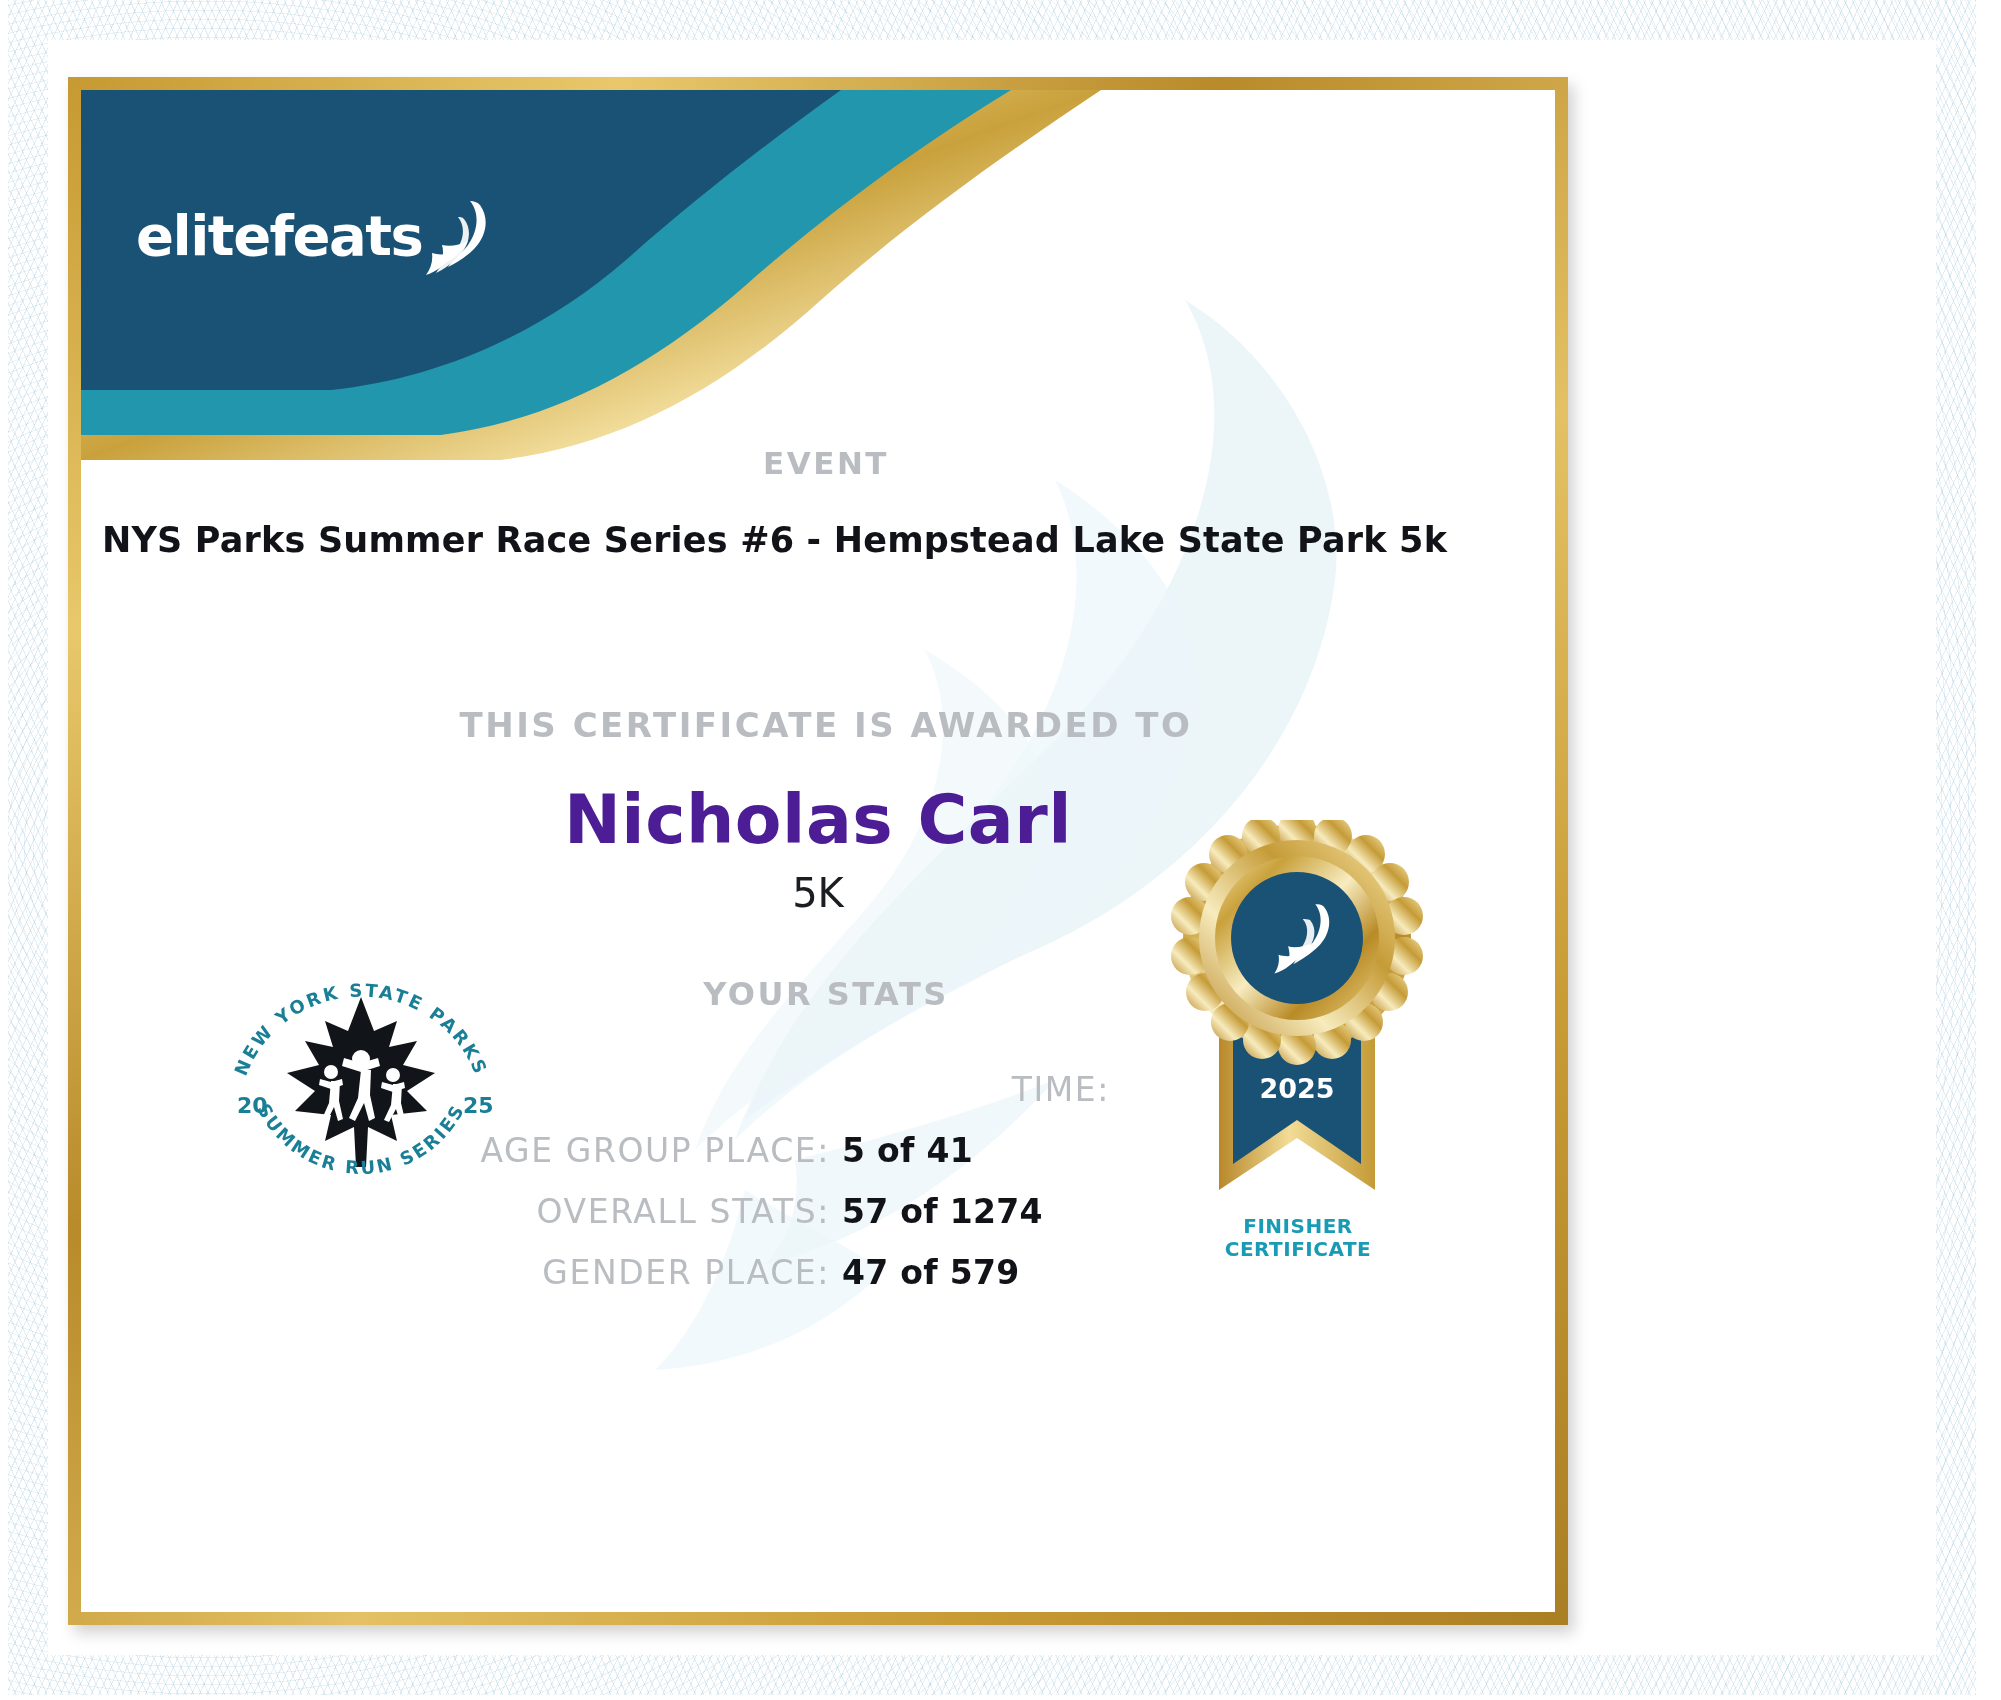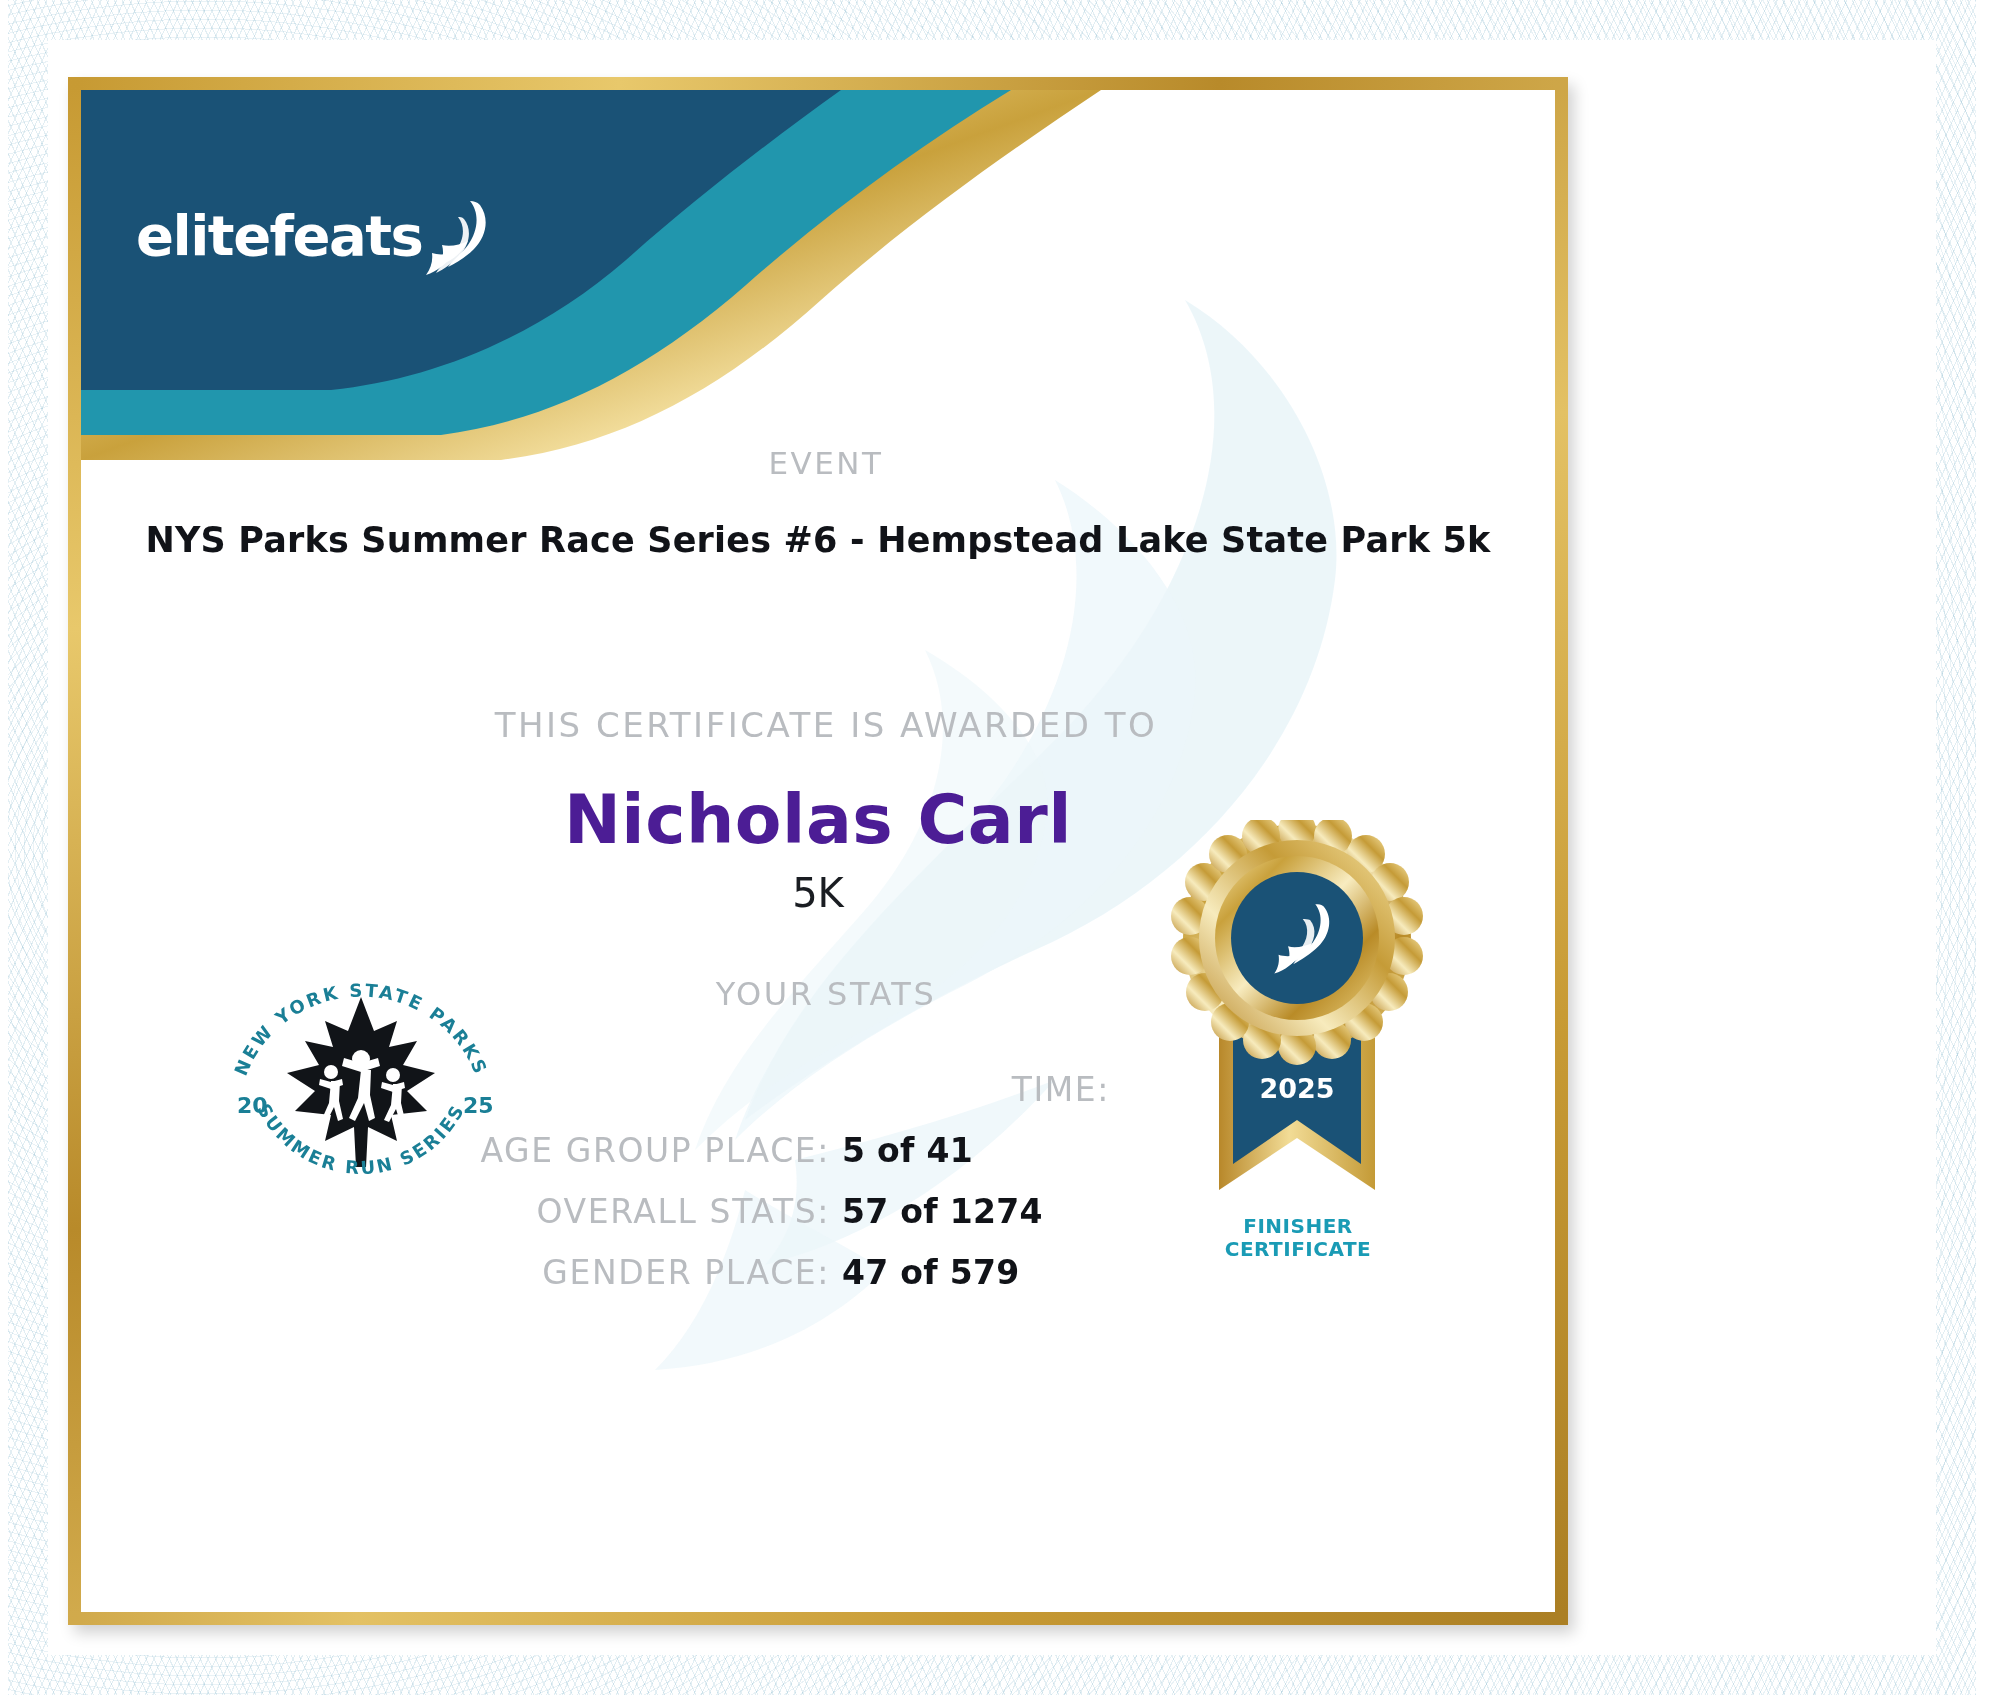--- a/index.html
+++ b/index.html
@@ -103,38 +103,38 @@
     position: absolute;
     left: 0;
     top: 0;
     width: 100%;
     height: 100%;
   }
   .label {
     color: #b9bcc0;
     text-align: center;
     letter-spacing: 2.5px;
-    font-weight: normal;
+    font-weight: bold;
     padding-left: 16px;
   }
   .event-label {
     position: absolute;
     left: 0; right: 0;
     top: 355px;
     font-size: 31px;
   }
   .event-name {
     position: absolute;
     left: 0; right: 0;
     top: 430px;
-    text-align: center;
     color: #111318;
     font-size: 35px;
     font-weight: bold;
     letter-spacing: 0.2px;
+    padding-left: 21px;
   }
   .awarded-label {
     position: absolute;
     left: 0; right: 0;
     top: 615px;
     font-size: 34px;
     letter-spacing: 2.5px;
   }
   .recipient {
     position: absolute;

